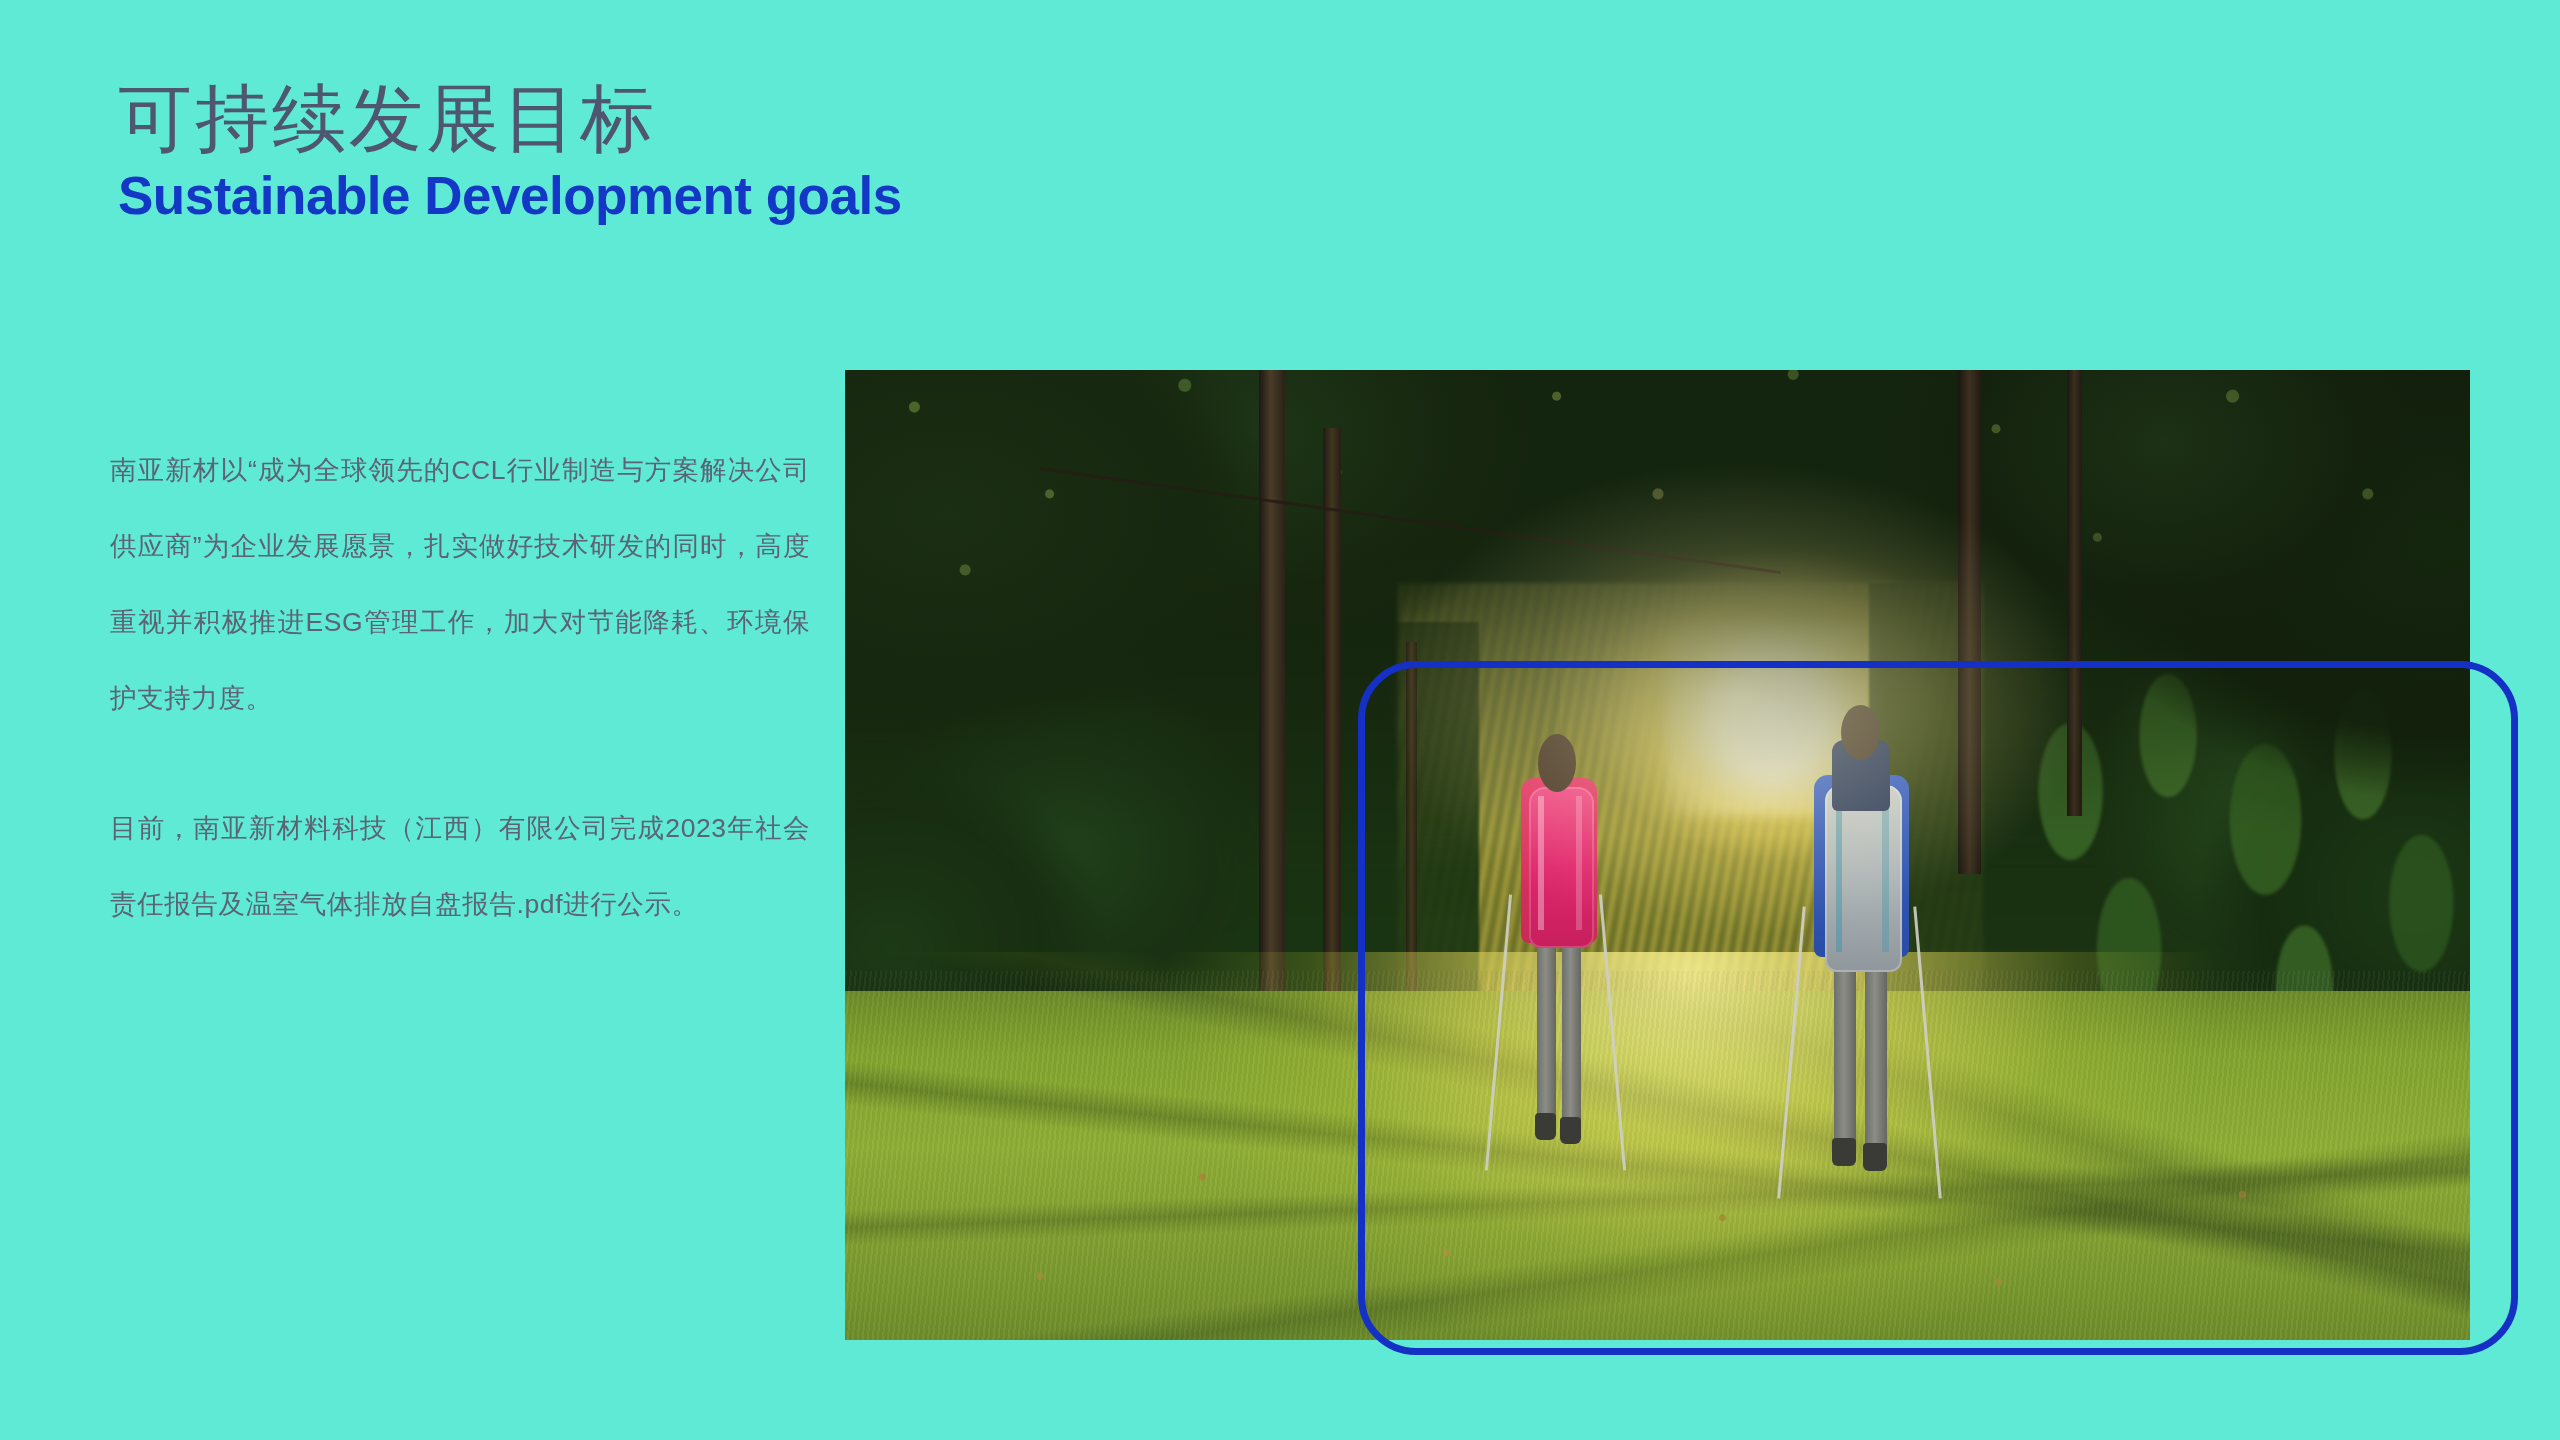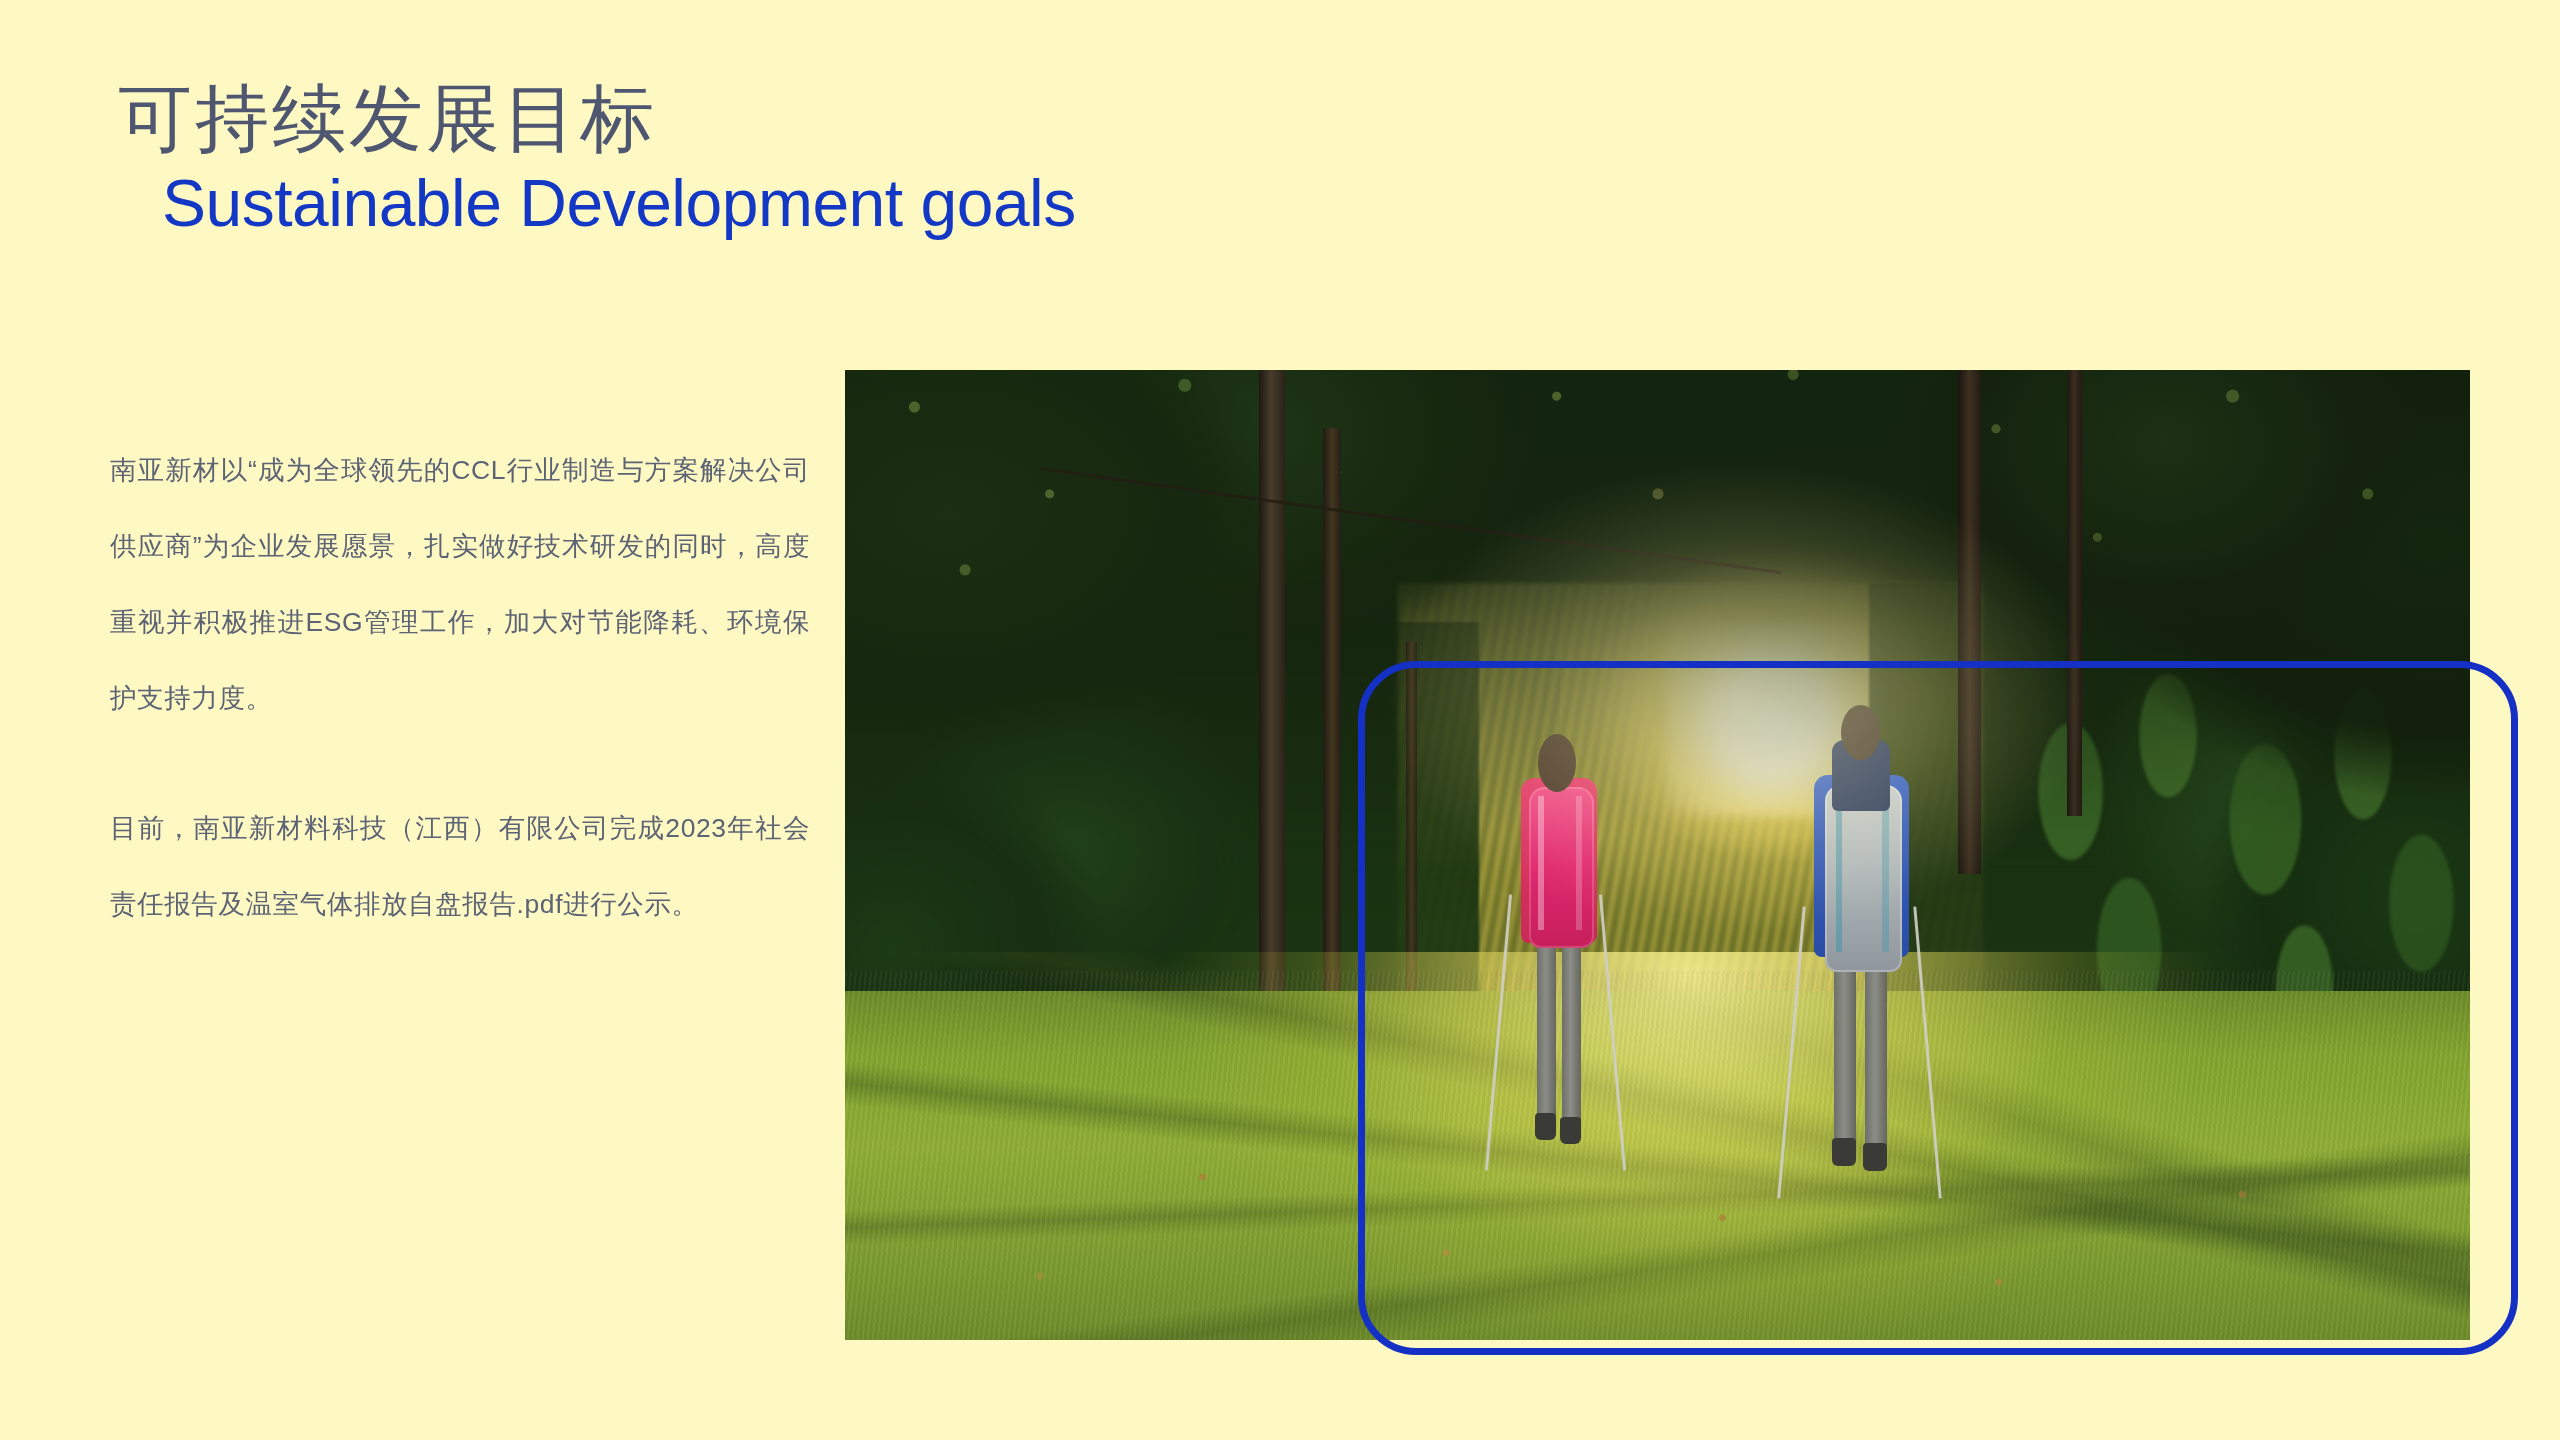--- a/index.html
+++ b/index.html
@@ -11,47 +11,46 @@
     width: 2560px;
     height: 1440px;
     overflow: hidden;
     font-family: "Liberation Sans", "DejaVu Sans", sans-serif;
     position: relative;
   }
 
   .slide {
     position: absolute;
     inset: 0;
-    background: #fef9c3;
+    background: #5eead4;
   }
 
   
   .title-block {
     position: absolute;
     left: 118px;
     top: 78px;
     width: 1600px;
   }
   .title-cn {
     font-size: 74px;
     line-height: 1.12;
     color: #4e5670;
     letter-spacing: 3px;
     font-weight: 400;
     white-space: nowrap;
   }
   .title-en {
-    font-size: 66px;
+    font-size: 53px;
     line-height: 1.16;
     color: #1438c6;
-    font-weight: 400;
+    font-weight: 700;
     letter-spacing: -0.5px;
     margin-top: 4px;
     white-space: nowrap;
-    margin-left: 44px;
   }
 
   
   .body-col {
     position: absolute;
     left: 110px;
     top: 432px;
     width: 700px;
   }
   .para {

